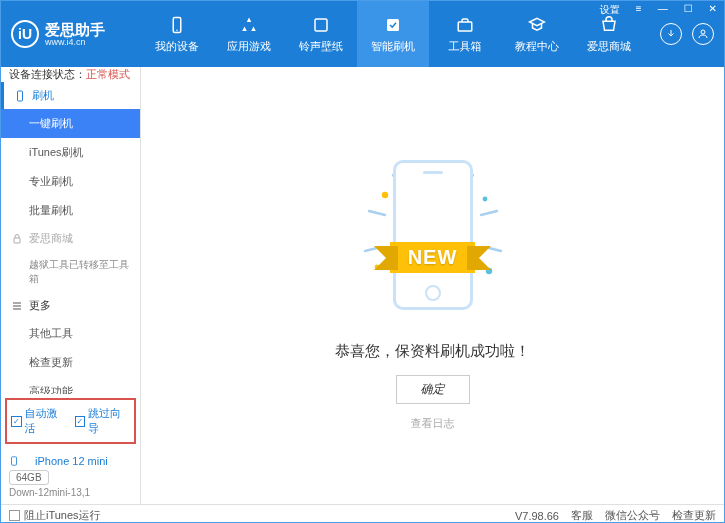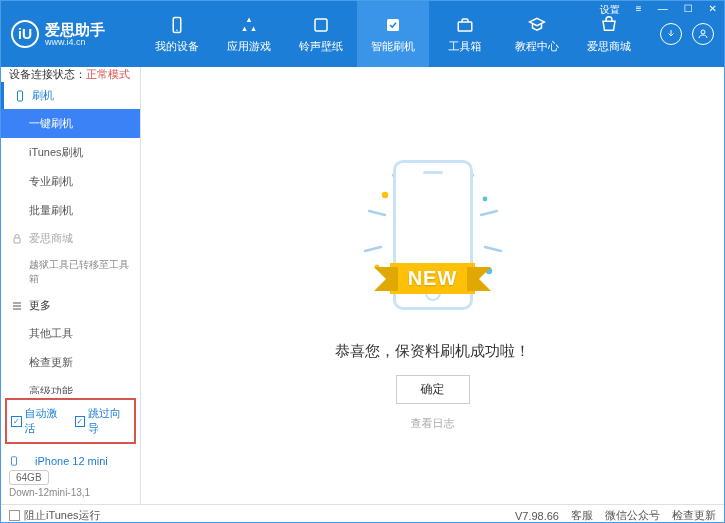--- a/index.html
+++ b/index.html
@@ -39,27 +39,27 @@
 .dev-name svg { width: 10px; height: 14px; }
 .dev-badge { display: inline-block; border: 1px solid #ccc; border-radius: 3px; padding: 1px 6px; font-size: 10px; color: #666; margin-top: 2px; }
 .dev-sub { color: #888; font-size: 10px; margin-top: 2px; }
 .main { flex: 1; display: flex; flex-direction: column; align-items: center; justify-content: center; position: relative; }
 .illus { width: 160px; height: 190px; position: relative; display: flex; align-items: center; justify-content: center; }
 .burst { position: absolute; inset: 0; }
 .burst svg { width: 100%; height: 100%; }
 .phone { width: 80px; height: 150px; background: #fff; border: 3px solid #c9e2f7; border-radius: 10px; position: relative; z-index: 2; }
 .phone::before { content: ""; position: absolute; top: 8px; left: 50%; transform: translateX(-50%); width: 20px; height: 3px; background: #c9e2f7; border-radius: 2px; }
 .phone::after { content: ""; position: absolute; bottom: 6px; left: 50%; transform: translateX(-50%); width: 12px; height: 12px; border: 2px solid #c9e2f7; border-radius: 50%; }
-.ribbon { position: absolute; bottom: 36px; z-index: 3; }
+.ribbon { position: absolute; bottom: 57px; z-index: 3; }
 .ribbon-body { background: #ffc107; color: #fff; font-weight: bold; font-size: 20px; padding: 4px 18px; position: relative; letter-spacing: 1px; text-shadow: 0 1px 2px rgba(0,0,0,0.2); }
 .ribbon-body::before, .ribbon-body::after { content: ""; position: absolute; top: 4px; border: 12px solid #e0a800; }
 .ribbon-body::before { left: -16px; border-left-color: transparent; }
 .ribbon-body::after { right: -16px; border-right-color: transparent; }
 .msg { font-size: 15px; color: #333; margin-top: 12px; }
-.ok-btn { margin-top: 14px; padding: 5px 24px; border: 1px solid #ccc; background: #fff; font-size: 12px; cursor: pointer; color: #333; }
+.ok-btn { margin-top: 14px; padding: 5px 24px; border: 1px solid #ccc; background: #fff; font-size: 12px; cursor: pointer; color: #333; font-style: italic; }
 .log-link { margin-top: 12px; font-size: 11px; color: #aaa; cursor: pointer; }
 .footer { height: 22px; border-top: 1px solid #e0e0e0; display: flex; align-items: center; padding: 0 8px; font-size: 11px; color: #555; }
 .footer-cb { display: flex; align-items: center; gap: 4px; cursor: pointer; }
 .footer-cb-box { width: 11px; height: 11px; border: 1px solid #999; }
 .footer-right { margin-left: auto; display: flex; align-items: center; gap: 12px; }
 .footer-link { cursor: pointer; }
 </style>
 </head>
 <body>
 

